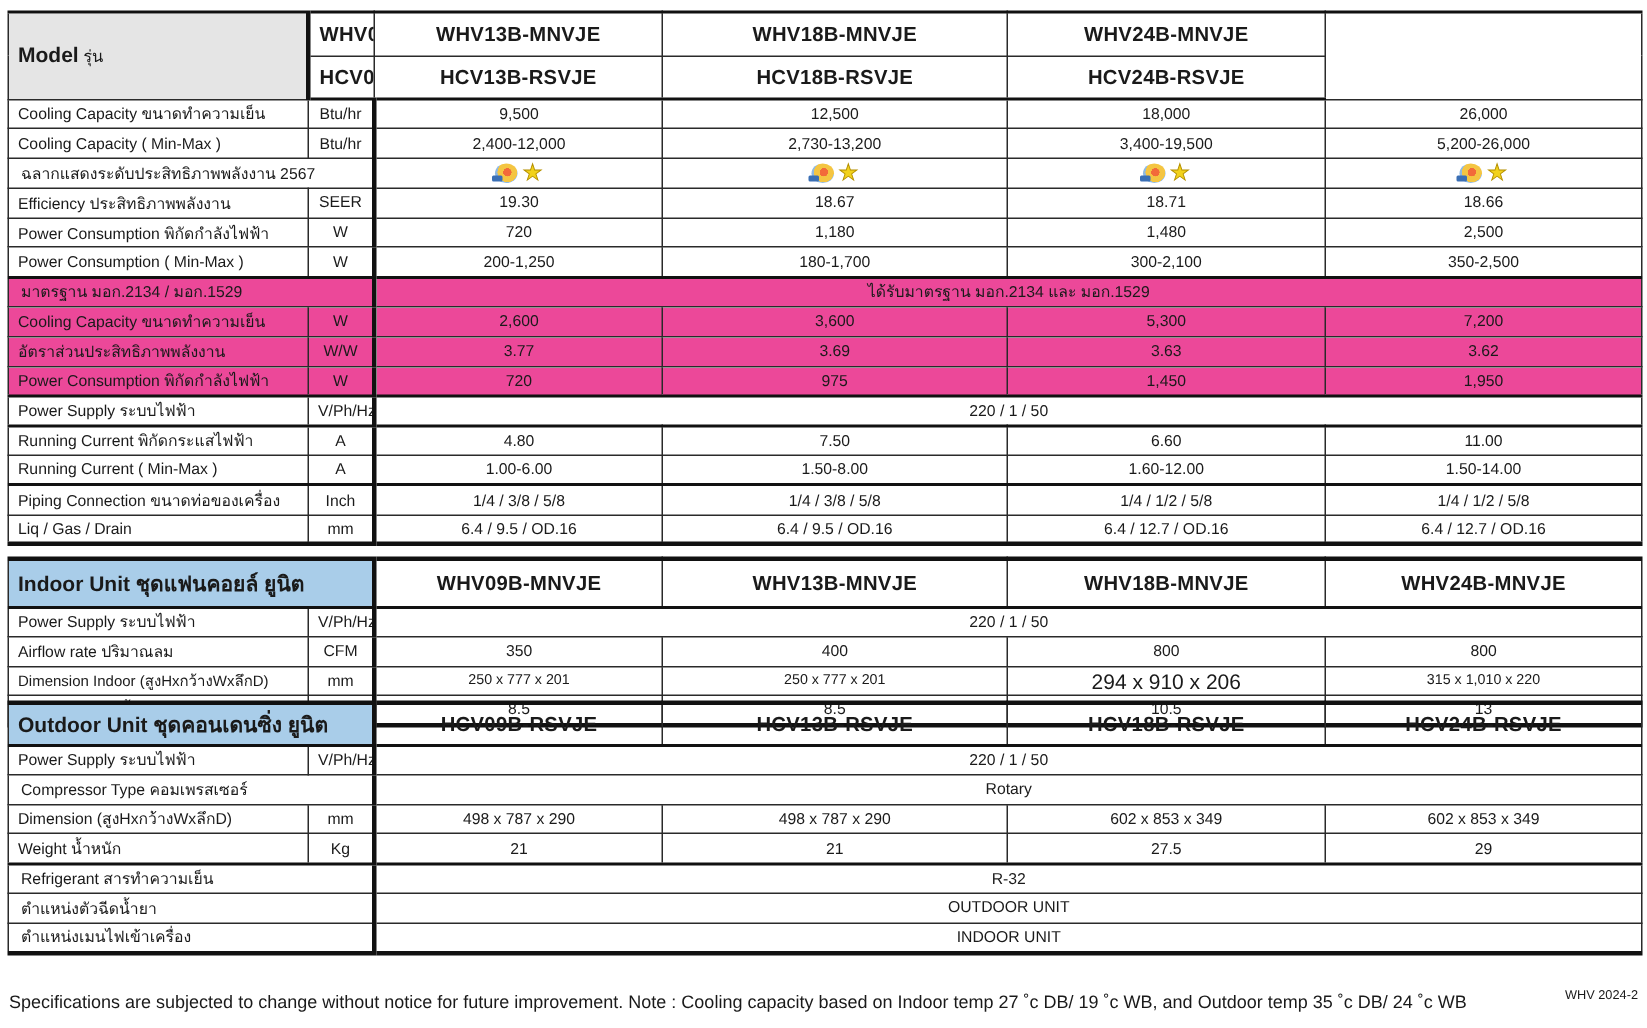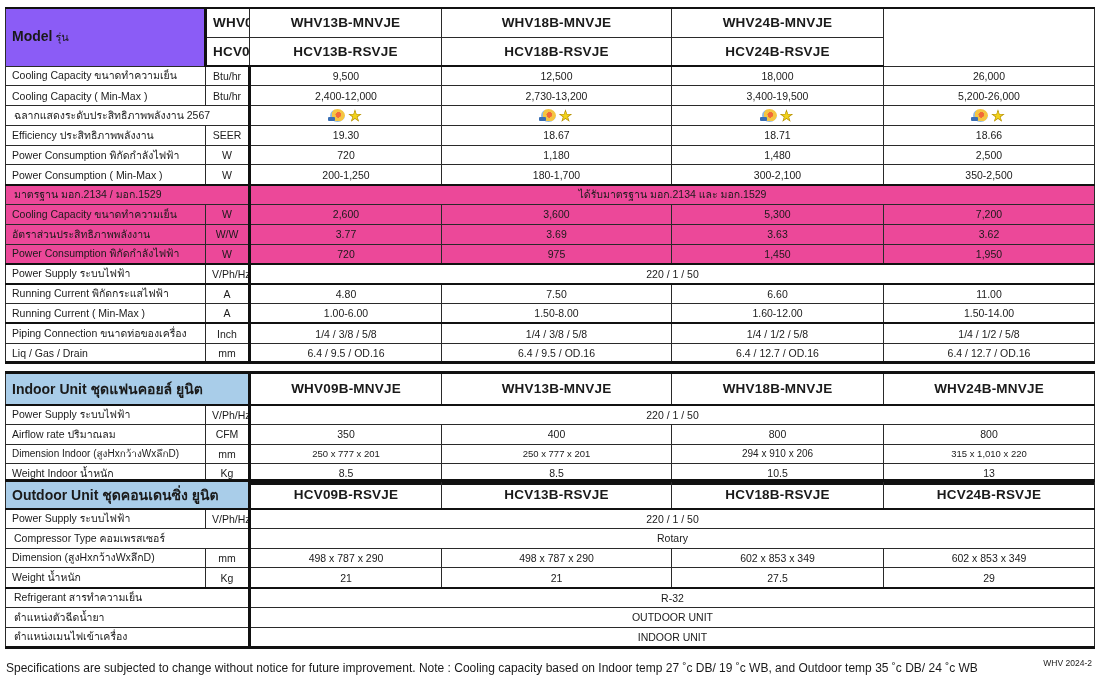--- a/index.html
+++ b/index.html
@@ -30,33 +30,33 @@
     vertical-align: middle;
   }
   td.lbl { text-align: left; padding-left: 8px; font-size: 10.5px; }
   td.lbl-span { text-align: left; padding-left: 8px; }
   td.unit { text-align: center; font-size: 10.5px; border-right: 3px solid #111 !important; }
   td.val { text-align: center; font-size: 10.5px; }
   td.thick-left { border-left: 3px solid #111 !important; }
 
   tr.blue td { background: #ec4899; margin-top: 48px; }
   tr.thick-bottom td { border-bottom: 2px solid #111; }
-  td.model-cell { background: #8b5cf6; font-weight: bold; font-size: 14px; padding-left: 8px; }
+  td.model-cell { background: #e5e5e5; font-weight: bold; font-size: 14px; padding-left: 8px; }
   td.model-cell .th { font-size: 11px; font-weight: normal; margin-left: 3px; }
   td.model-name { text-align: center; font-weight: bold; font-size: 13.5px; letter-spacing: 0.2px; }
   td.sect-hdr { background: #a9cde9; font-weight: bold; font-size: 14px; padding-left: 8px; border-right: 3px solid #111 !important; }
 
   #t-top { top: 7px; border-top: 2px solid #111; border-bottom: 3px solid #111; }
   #t-top tr.h1 td { height: 29px; }
   #t-top tr.h2 td { height: 29px; border-bottom: 2px solid #111; }
 
   #t-indoor { top: 371px; border-top: 3px solid #111; border-bottom: 3px solid #111; }
   #t-indoor tr.h td { height: 32px; }
 
-  #t-outdoor { top: 479px; border-top: 3px solid #111; border-bottom: 3px solid #111; }
+  #t-outdoor { top: 467px; border-top: 3px solid #111; border-bottom: 3px solid #111; }
   #t-outdoor tr.h td { height: 28px; }
 
   table.spec { border-left: 1px solid #2a2a2a; border-right: 1px solid #2a2a2a; }
 
   .energy { display: inline-flex; align-items: center; gap: 3px; vertical-align: middle; }
   .badge-label {
     display: inline-block; width: 15px; height: 13px; border-radius: 50%;
     background: radial-gradient(circle at 55% 45%, #f26a3a 0 25%, #f4c542 26% 60%, #8fb9e0 61% 100%);
     position: relative;
   }
@@ -260,21 +260,21 @@
     <td class="val">350</td>
     <td class="val">400</td>
     <td class="val">800</td>
     <td class="val">800</td>
   </tr>
   <tr>
     <td class="lbl" style="font-size:10px">Dimension Indoor (สูงHxกว้างWxลึกD)</td>
     <td class="unit">mm</td>
     <td class="val" style="font-size:9.5px">250 x 777 x 201</td>
     <td class="val" style="font-size:9.5px">250 x 777 x 201</td>
-    <td class="val" style="font-size:10px">294 x 910 x 206</td>
+    <td class="val" style="font-size:14px">294 x 910 x 206</td>
     <td class="val" style="font-size:9.5px">315 x 1,010 x 220</td>
   </tr>
   <tr>
     <td class="lbl">Weight Indoor น้ำหนัก</td>
     <td class="unit">Kg</td>
     <td class="val">8.5</td>
     <td class="val">8.5</td>
     <td class="val">10.5</td>
     <td class="val">13</td>
   </tr>

